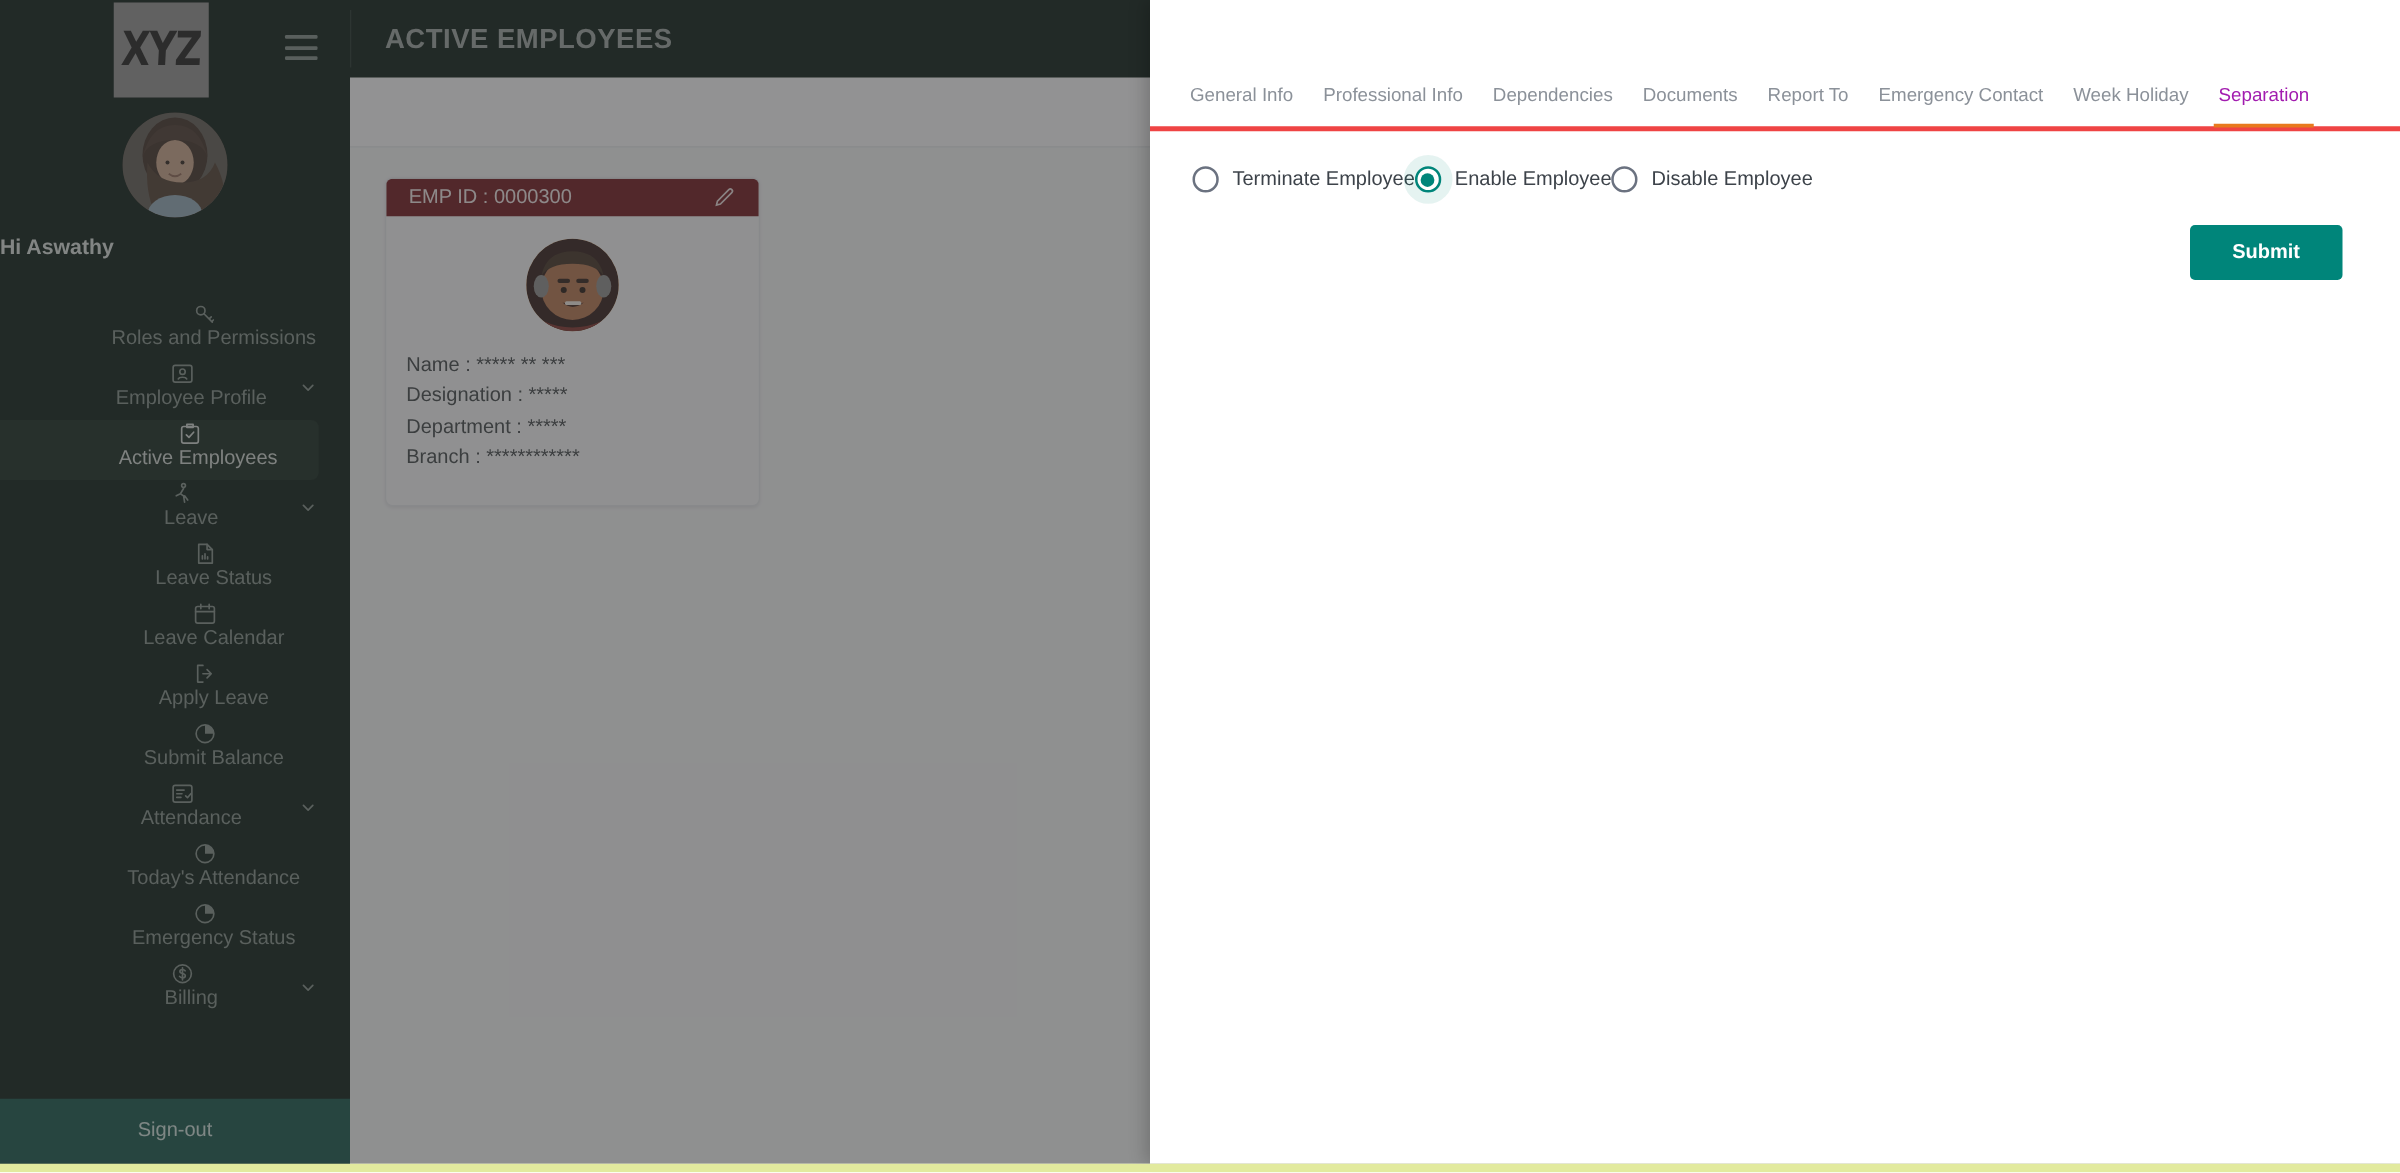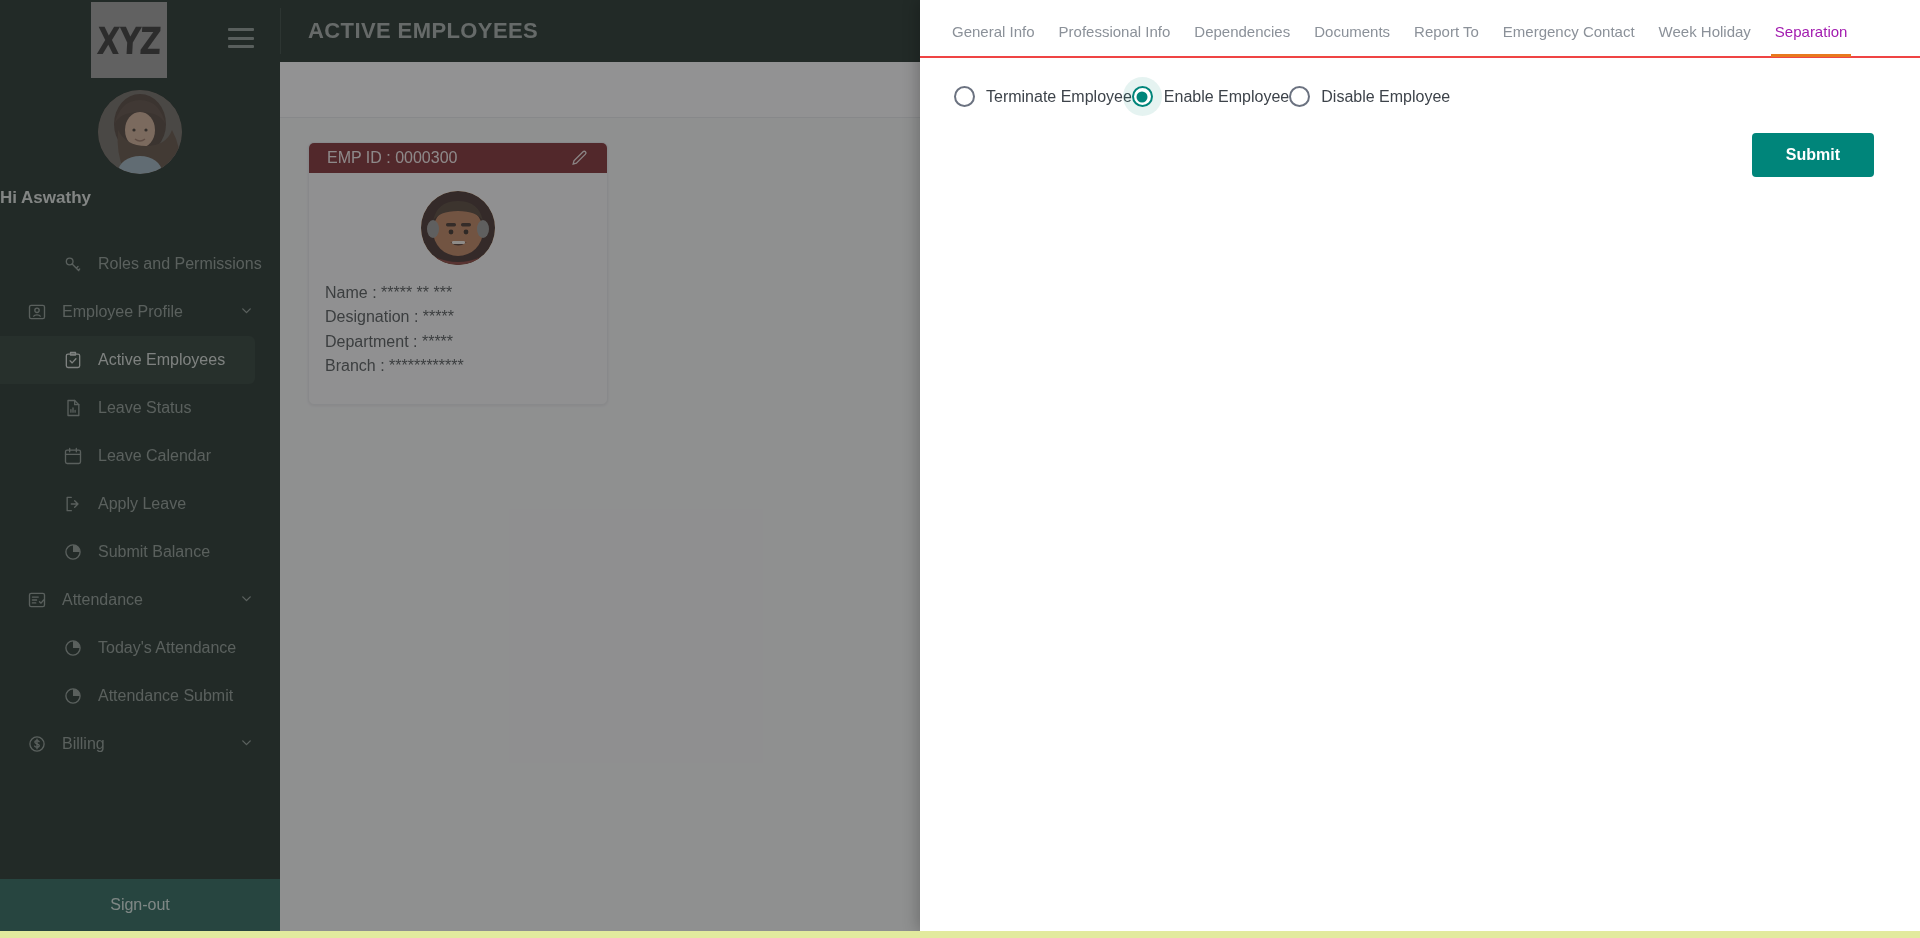--- a/index.html
+++ b/index.html
@@ -62,20 +62,21 @@
   }
   #nav-inner { position: absolute; top: -34px; left: 0; right: 0; }
 
   .nav-item {
     display: flex; align-items: center;
     height: 48px;
     color: #7e8c86;
     font-size: 16px;
     cursor: pointer;
     position: relative;
+    flex-direction: column;
   }
   .nav-item.group { padding-left: 26px; }
   .nav-item.child { padding-left: 62px; }
   .nav-item .ico {
     width: 22px; height: 22px; flex: 0 0 22px;
     margin-right: 14px;
     display:flex; align-items:center; justify-content:center;
     color: #7e8c86;
   }
   .nav-item .ico svg { width: 20px; height: 20px; stroke: currentColor; fill: none; stroke-width: 1.6; }
@@ -177,21 +178,22 @@
     position: absolute; left: 920px; top: 0;
     width: 1000px; height: 931px;
     background: #ffffff;
     z-index: 30;
     box-shadow: -3px 0 14px rgba(0,0,0,.22);
   }
   #tabbar {
     display: flex; align-items: flex-end;
     height: 58px;
     padding: 0 20px;
-    border-bottom: 2px solid #ef4444;
+    border-bottom: 4px solid #ef4444;
+    margin-top: 47px;
   }
   .tab {
     padding: 0 12px 16px;
     font-size: 15px;
     color: #8b9199;
     cursor: pointer;
     position: relative;
     white-space: nowrap;
   }
   .tab.active { color: #a21caf; }
@@ -321,20 +323,32 @@
           <div class="nav-item child active">
             <span class="ico">
               <svg viewBox="0 0 24 24" stroke-linecap="round" stroke-linejoin="round">
                 <path d="M9 3h6v3H9z"></path>
                 <rect x="4" y="5" width="16" height="16" rx="2"></rect>
                 <path d="M8.5 13l2.5 2.5 4.5-5"></path>
               </svg>
             </span>
             <span class="lbl">Active Employees</span>
           </div>
+          <div class="nav-item group">
+            <span class="ico">
+              <svg viewBox="0 0 24 24" stroke-linecap="round" stroke-linejoin="round">
+                <circle cx="13" cy="4" r="1.8"></circle>
+                <path d="M13 7l-3 5 3 2 1 6M10 12l-4 2M14 14l3 4"></path>
+              </svg>
+            </span>
+            <span class="lbl">Leave</span>
+            <span class="chev"><svg viewBox="0 0 20 20" stroke-linecap="round" stroke-linejoin="round">
+                <path d="M5 8.5l5 5 5-5"></path>
+              </svg></span>
+          </div>
           <div class="nav-item child">
             <span class="ico">
               <svg viewBox="0 0 24 24" stroke-linecap="round" stroke-linejoin="round">
                 <path d="M6 3h8l5 5v13H6z"></path>
                 <path d="M14 3v5h5"></path>
                 <path d="M9.5 17v-3M12 17v-5M14.5 17v-2"></path>
               </svg>
             </span>
             <span class="lbl">Leave Status</span>
           </div>
@@ -387,21 +401,21 @@
             </span>
             <span class="lbl">Today's Attendance</span>
           </div>
           <div class="nav-item child">
             <span class="ico">
               <svg viewBox="0 0 24 24" stroke-linecap="round" stroke-linejoin="round">
                 <circle cx="12" cy="12" r="8.5"></circle>
                 <path d="M12 12V3.5A8.5 8.5 0 0 1 20.5 12z" fill="currentColor" stroke="none"></path>
               </svg>
             </span>
-            <span class="lbl">Attendance Submit</span>
+            <span class="lbl">Emergency Status</span>
           </div>
           <div class="nav-item group">
             <span class="ico">
               <svg viewBox="0 0 24 24" stroke-linecap="round" stroke-linejoin="round">
                 <circle cx="12" cy="12" r="8.5"></circle>
                 <path d="M14.5 9.2c-.6-.9-1.6-1.3-2.6-1.3-1.4 0-2.4.8-2.4 1.9 0 2.6 5.2 1.3 5.2 4 0 1.2-1.1 2.1-2.7 2.1-1.2 0-2.2-.5-2.8-1.4M12 6.2v11.6"></path>
               </svg>
             </span>
             <span class="lbl">Billing</span>
             <span class="chev"><svg viewBox="0 0 20 20" stroke-linecap="round" stroke-linejoin="round">

